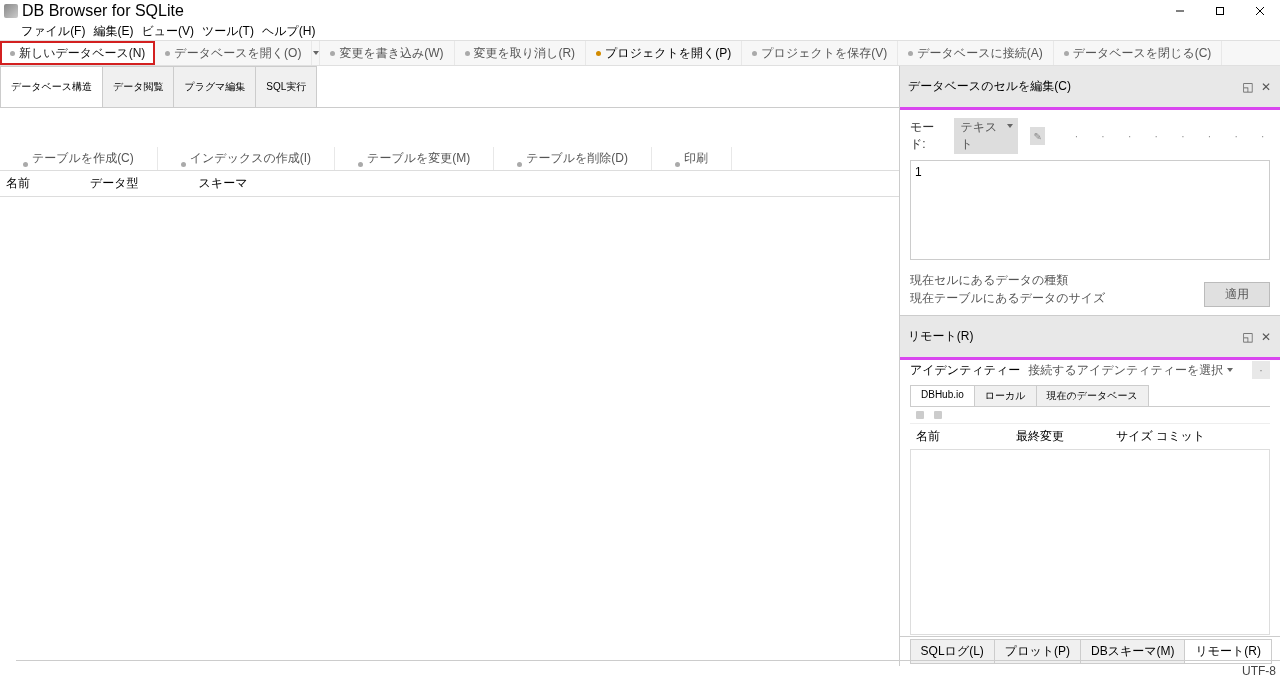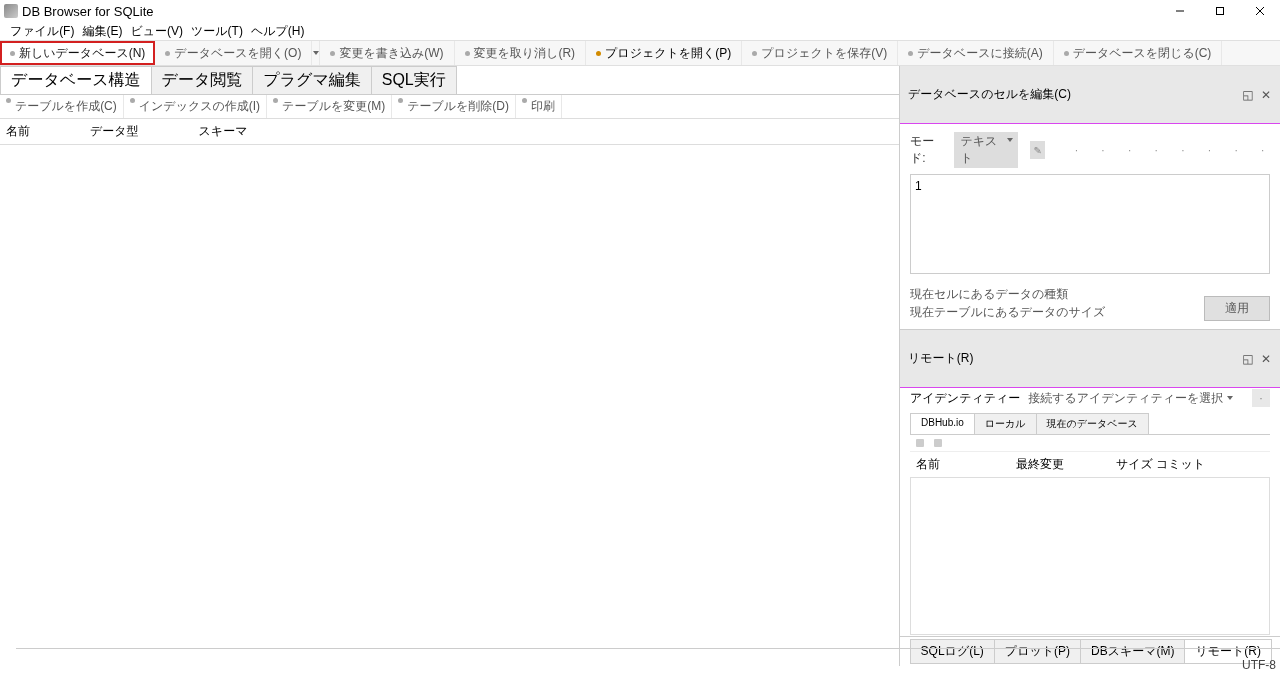--- a/index.html
+++ b/index.html
@@ -1,59 +1,59 @@
 <!DOCTYPE html>
 <html><head>
 <meta charset="utf-8">
 <style>
 * { margin: 0; padding: 0; box-sizing: border-box; font-family: "Yu Gothic UI", "Meiryo", sans-serif; font-size: 12px; }
 body { background: #fff; width: 1280px; height: 680px; overflow: hidden; position: relative; }
 
 
 .titlebar { height: 22px; display: flex; align-items: center; padding: 0 4px; }
 .titlebar .app-icon { width: 14px; height: 14px; margin-right: 4px; background: linear-gradient(135deg,#888,#ccc); border-radius: 2px; display:inline-block;}
-.titlebar .title { font-size: 13px; color: #000; }
+.titlebar .title { font-size: 16px; color: #000; }
 .win-controls { position: absolute; top: 0; right: 0; display: flex; }
 .win-btn { width: 40px; height: 22px; display: flex; align-items: center; justify-content: center; color: #000; }
 .win-btn svg { width: 10px; height: 10px; }
 
 
-.menubar { height: 18px; display: flex; align-items: center; padding: 0 7px; font-size: 12px; gap: 2px; text-align: right;}
+.menubar { height: 18px; display: flex; align-items: center; padding: 0 18px; font-size: 12px; gap: 2px; text-align: right;}
 .menubar span { padding: 0 3px; text-decoration: underline; text-decoration-color: transparent;}
 
 
 .toolbar { display: flex; border-top: 1px solid #e0e0e0; border-bottom: 1px solid #e0e0e0; background:#f7f7f7;}
 .tb-btn { display: flex; align-items: center; height: 24px; padding: 0 10px; border-right: 1px solid #e8e8e8; color:#555; white-space:nowrap; font-size:12px;}
 .tb-btn.highlight { border: 2px solid #d32020; background:#fff; color:#111; padding:0 8px; }
 .tb-btn .dot{ width:5px;height:5px;border-radius:50%; background:#d28b00; margin-right:4px;}
 .tb-btn .dot.gray{ background:#aaa;}
 .tb-dropdown-arrow{ width:8px; display:flex; align-items:center; justify-content:center; border-right:1px solid #e8e8e8;}
 .tb-dropdown-arrow::after{content:"";border-left:3px solid transparent;border-right:3px solid transparent;border-top:4px solid #666;}
 
 
 .main { display: flex; height: calc(100% - 22px - 18px - 24px - 16px); }
 .left-pane { flex: 1; border-right: 1px solid #ccc; display:flex; flex-direction:column;}
 .right-pane { width: 380px; display:flex; flex-direction:column;}
 
 
 .tabs { display: flex; border-bottom: 1px solid #ccc; background:#fff;}
-.tab { padding: 3px 10px; border: 1px solid #ccc; border-bottom: none; margin-right:-1px; background:#f0f0f0; font-size:16px;text-align:right;}
+.tab { padding: 13px 10px; border: 1px solid #ccc; border-bottom: none; margin-right:-1px; background:#f0f0f0; font-size:10px;text-align:right;}
 .tab.active { background: #fff; font-weight: normal; position:relative; z-index:1;}
 
 
 .sub-toolbar { display: flex; border-bottom: 1px solid #ddd;}
-.sub-btn { padding: 3px 6px; border-right: 1px solid #e8e8e8; color:#555; display:flex; align-items:flex-start; font-size:12px;}
+.sub-btn { padding: 3px 23px; border-right: 1px solid #e8e8e8; color:#555; display:flex; align-items:flex-end; font-size:12px;margin-top:39px;}
 .sub-btn .dot{ width:5px;height:5px;border-radius:50%; background:#aaa; margin-right:4px;}
 
 
 .table-header { display:flex; border-bottom:1px solid #ddd; padding:4px 6px; font-size:12px;}
 .th { margin-right: 60px; }
 
 
-.panel-title { background:#e8e8e8; padding:20px 8px; display:flex; align-items:center; justify-content:space-between; border-bottom:1px solid #d946ef; font-size:12px;}
+.panel-title { background:#e8e8e8; padding:12px 8px; display:flex; align-items:center; justify-content:space-between; border-bottom:3px solid #d946ef; font-size:12px;}
 .panel-title .panel-icons{display:flex; gap:6px;}
 .panel-title .panel-icons span{ width:12px;height:12px; display:flex;align-items:center;justify-content:center; color:#555;}
 
 .cell-edit { padding: 8px 10px; }
 .cell-edit-row{ display:flex; align-items:center; gap:12px; margin-bottom:6px;}
 .cell-edit-row label{ color:#333;}
 .mode-select{ background:#ddd; padding:1px 18px 1px 6px; position:relative; color:#555;}
 .mode-select::after{content:"";position:absolute;right:5px;top:6px;border-left:3px solid transparent;border-right:3px solid transparent;border-top:4px solid #666;}
 .mini-btn{ width:18px;height:18px; background:#ddd; display:flex;align-items:center;justify-content:center; color:#888; font-size:10px;}
 .mini-btn.plain{background:transparent;}
@@ -76,21 +76,21 @@
 .remote-toolbar span{ width:8px;height:8px; background:#ccc; border-radius:1px;}
 .remote-table-header{ display:flex; padding:4px 6px; border-bottom:1px solid #ddd; font-size:12px;}
 .remote-th{ flex:0 0 auto;}
 .remote-list{ flex:1; border:1px solid #ddd; border-top:none;}
 
 .bottom-tabs{ display:flex; justify-content:flex-end; gap:0; border-top:1px solid #ccc; padding: 2px 8px;}
 .bottom-tab{ padding:3px 10px; border:1px solid #ccc; background:#f0f0f0; margin-left:-1px; font-size:12px;}
 .bottom-tab.active{ background:#fff;}
 
 
-.statusbar{ height:32px; border-top:1px solid #ccc; display:flex; justify-content:flex-end; align-items:center; padding:0 4px; font-size:11px; color:#444; position:absolute; bottom:0; left:16px; right:0;}
+.statusbar{ height:20px; border-top:1px solid #ccc; display:flex; justify-content:flex-end; align-items:center; padding:0 4px; font-size:11px; color:#444; position:absolute; bottom:0; left:16px; right:0;}
 </style>
 </head>
 <body>
 
 <div class="titlebar">
   <span class="app-icon"></span>
   <span class="title">DB Browser for SQLite</span>
 </div>
 <div class="win-controls">
   <div class="win-btn">

